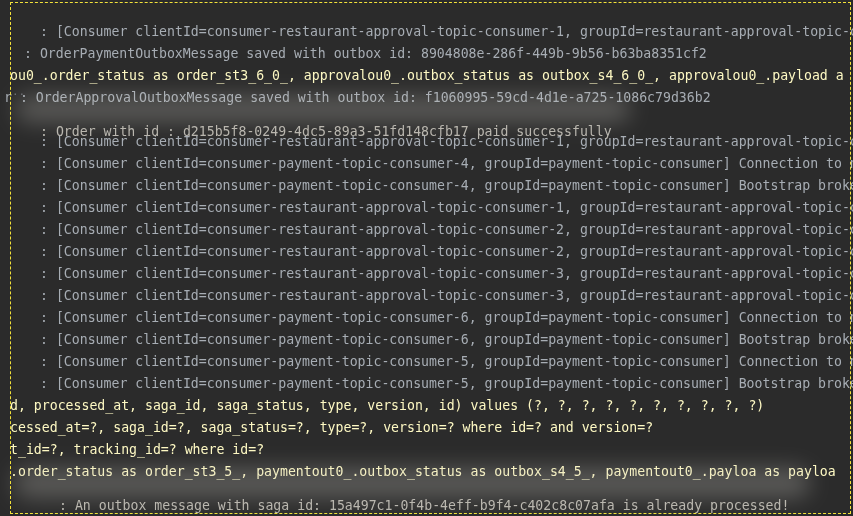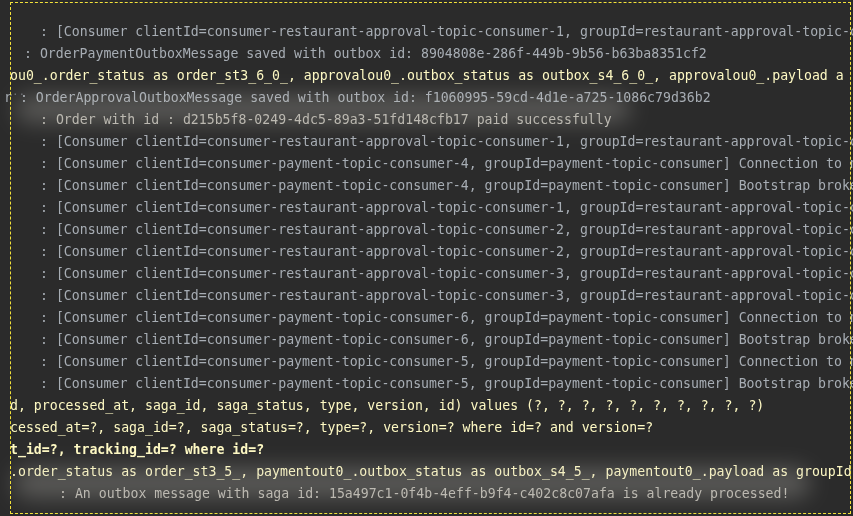--- a/index.html
+++ b/index.html
@@ -68,20 +68,21 @@
     z-index: 3;
   }
 
   .log-line.sql {
     color: #fef9c3;
   }
 
   .log-line.highlighted {
     color: #b9b6ae;
     z-index: 5;
+    margin-top: 12px;
   }
 
   
   #gutter-ellipsis {
     position: absolute;
     left: 12px;
     top: 87px;
     width: 10px;
     height: 10px;
     color: #6f7176;
@@ -113,22 +114,22 @@
       <div class="log-line" style="top: 219px; padding-left: 40px;">: [Consumer clientId=consumer-restaurant-approval-topic-consumer-2, groupId=restaurant-approval-topic-c</div>
       <div class="log-line" style="top: 241px; padding-left: 40px;">: [Consumer clientId=consumer-restaurant-approval-topic-consumer-2, groupId=restaurant-approval-topic-c</div>
       <div class="log-line" style="top: 263px; padding-left: 40px;">: [Consumer clientId=consumer-restaurant-approval-topic-consumer-3, groupId=restaurant-approval-topic-c</div>
       <div class="log-line" style="top: 285px; padding-left: 40px;">: [Consumer clientId=consumer-restaurant-approval-topic-consumer-3, groupId=restaurant-approval-topic-c</div>
       <div class="log-line" style="top: 307px; padding-left: 40px;">: [Consumer clientId=consumer-payment-topic-consumer-6, groupId=payment-topic-consumer] Connection to n</div>
       <div class="log-line" style="top: 329px; padding-left: 40px;">: [Consumer clientId=consumer-payment-topic-consumer-6, groupId=payment-topic-consumer] Bootstrap broke</div>
       <div class="log-line" style="top: 351px; padding-left: 40px;">: [Consumer clientId=consumer-payment-topic-consumer-5, groupId=payment-topic-consumer] Connection to n</div>
       <div class="log-line" style="top: 373px; padding-left: 40px;">: [Consumer clientId=consumer-payment-topic-consumer-5, groupId=payment-topic-consumer] Bootstrap broke</div>
       <div class="log-line sql" style="top: 395px; padding-left: 10px;">d, processed_at, saga_id, saga_status, type, version, id) values (?, ?, ?, ?, ?, ?, ?, ?, ?, ?)</div>
       <div class="log-line sql" style="top: 417px; padding-left: 10px;">cessed_at=?, saga_id=?, saga_status=?, type=?, version=? where id=? and version=?</div>
-      <div class="log-line sql" style="top: 439px; padding-left: 10px; font-weight: bold;">t_id=?, tracking_id=? where id=?</div>
-      <div class="log-line sql" style="top: 461px; padding-left: 10px;">.order_status as order_st3_5_, paymentout0_.outbox_status as outbox_s4_5_, paymentout0_.payload as groupId</div>
+      <div class="log-line sql" style="top: 439px; padding-left: 10px;">t_id=?, tracking_id=? where id=?</div>
+      <div class="log-line sql" style="top: 461px; padding-left: 10px;">.order_status as order_st3_5_, paymentout0_.outbox_status as outbox_s4_5_, paymentout0_.payloa as payloa</div>
       <div class="log-line highlighted" style="top: 483px; padding-left: 59px;">: An outbox message with saga id: 15a497c1-0f4b-4eff-b9f4-c402c8c07afa is already processed!</div>
     </div>
 
   <div id="gutter-ellipsis">..</div>
 
   <div id="focus-frame"></div>
 
 </div>
 
 </body></html>

